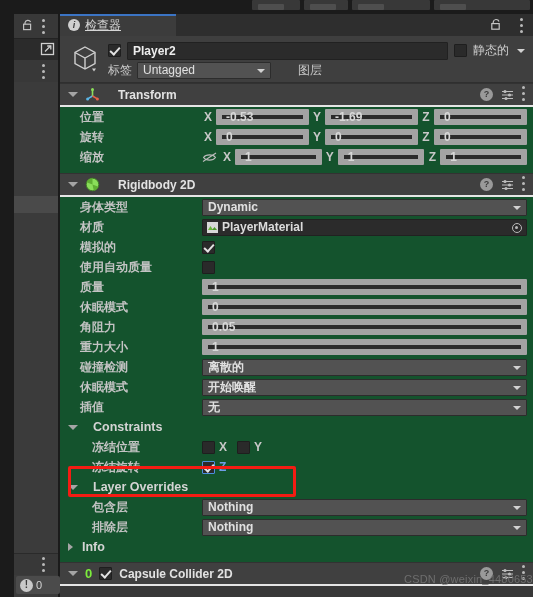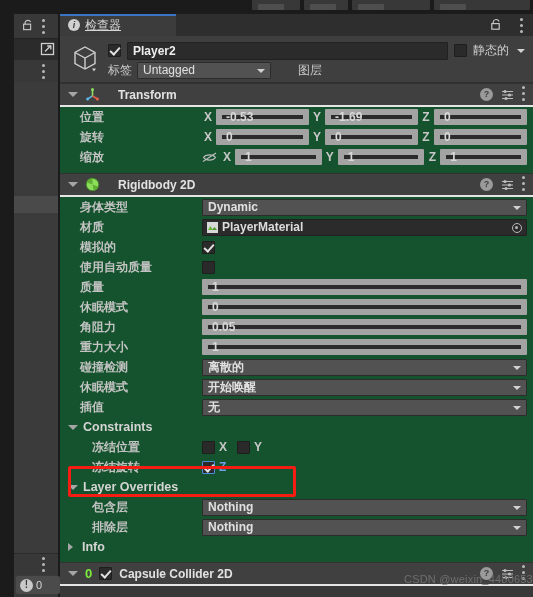--- a/index.html
+++ b/index.html
@@ -92,21 +92,21 @@
   .eye{width:15px;height:12px;flex:0 0 auto;margin-right:2px;}
   .ddrow{flex:1 1 auto;margin-right:6px;}
   .objfield{flex:1 1 auto;margin-right:6px;height:17px;background:#2b2b2b;border:1px solid #212121;
             border-radius:1px;display:flex;align-items:center;padding-left:4px;position:relative;box-sizing:border-box;
             color:#dcdcdc;font-size:12px;gap:4px;}
   .matchip{width:11px;height:11px;flex:0 0 auto;}
   .objfield .pick{position:absolute;right:4px;top:3px;width:10px;height:10px;border-radius:50%;
                   border:1.5px solid #b9b9b9;box-sizing:border-box;}
   .objfield .pick::after{content:"";position:absolute;left:2px;top:2px;width:3px;height:3px;border-radius:50%;background:#b9b9b9;}
   .sect{height:20px;display:flex;align-items:center;}
-  .sect .stitle{font-size:12.5px;color:#d4d4d4;margin-left:5px;}
+  .sect .stitle{font-size:12.5px;color:#d4d4d4;margin-left:15px;}
   .axcb{display:flex;align-items:center;gap:4px;}
   .axcb .al{font-size:12px;color:#c8c8c8;}
   .axcb .al.blue{color:#6f9ee8;}
 
   
   .redbox{position:absolute;left:68px;top:466px;width:228px;height:31px;
           border:3px solid #f41c13;border-radius:2px;pointer-events:none;z-index:30;box-sizing:border-box;}
 
   
   .wm{position:absolute;left:404px;top:573px;font-size:11px;color:#6e6e6e;white-space:nowrap;z-index:25;letter-spacing:.2px;}

